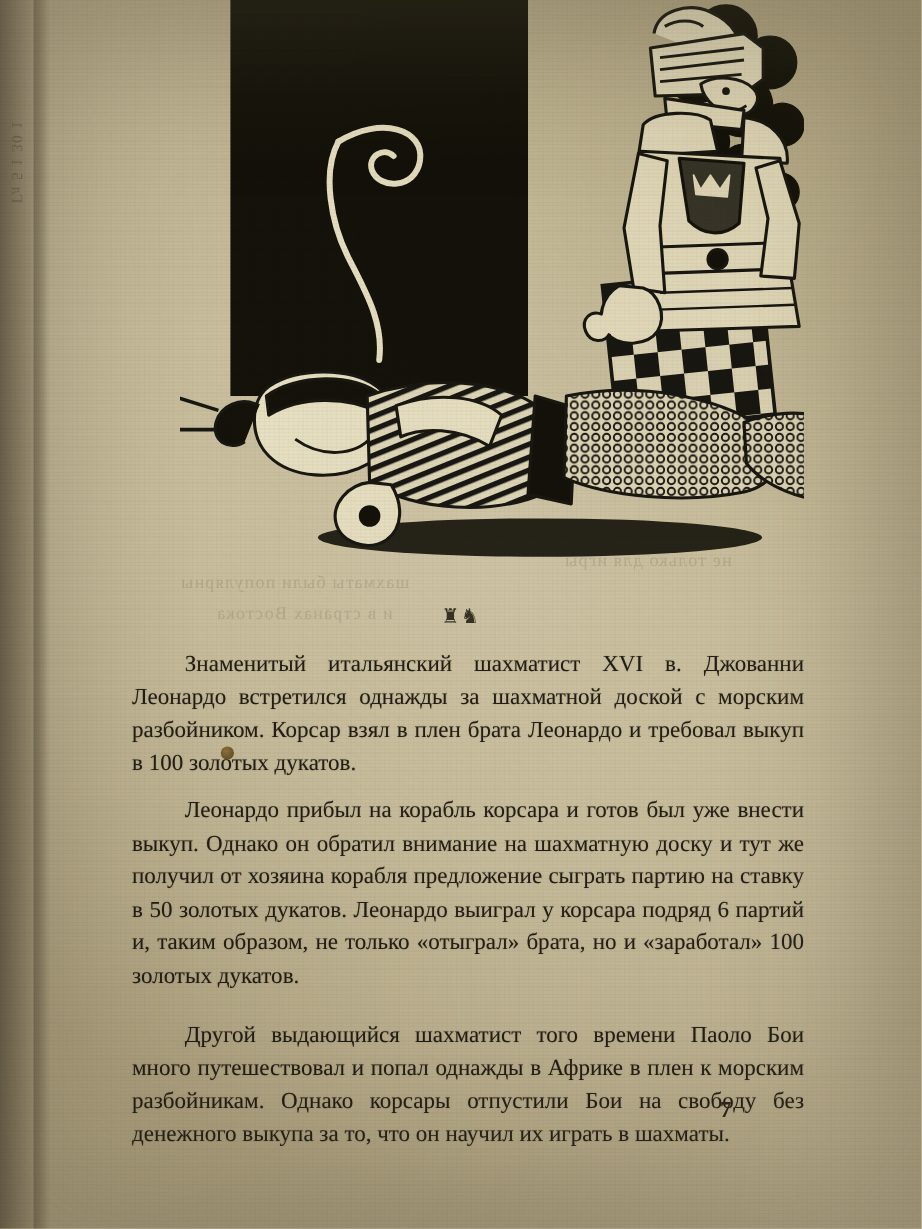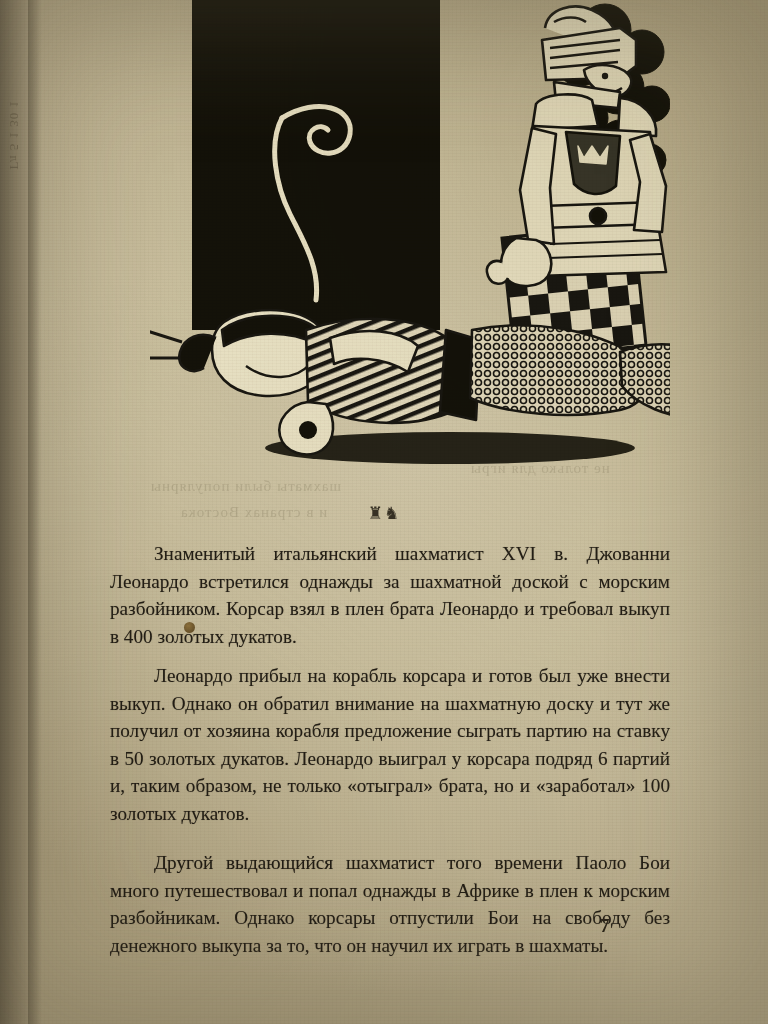--- a/index.html
+++ b/index.html
@@ -269,21 +269,21 @@
 
         <path d="M176 404 C186 420 186 440 172 450 C156 460 134 452 130 436 C126 420 140 404 158 402 Z" fill="#efe8cc"></path>
         <circle cx="158" cy="430" r="9" fill="#141209" stroke="none"></circle>
       </g>
     </svg>
   </div>
 
   <div id="ornament">♜♞</div>
 
   <div id="text-block">
-    <p class="para">Знаменитый итальянский шахматист XVI в. Джованни Леонардо встретился однажды за шахматной доской с морским разбойником. Корсар взял в плен брата Леонардо и требовал выкуп в 400 золотых дукатов.</p>
+    <p class="para">Знаменитый итальянский шахматист XVI в. Джованни Леонардо встретился однажды за шахматной доской с морским разбойником. Корсар взял в плен брата Леонардо и требовал выкуп в 100 золотых дукатов.</p>
     <p class="para">Леонардо прибыл на корабль корсара и готов был уже внести выкуп. Однако он обратил внимание на шахматную доску и тут же получил от хозяина корабля предложение сыграть партию на ставку в 50 золотых дукатов. Леонардо выиграл у корсара подряд 6 партий и, таким образом, не только «отыграл» брата, но и «заработал» 100 золотых дукатов.</p>
     <div id="p-gap"></div>
     <p class="para">Другой выдающийся шахматист того времени Паоло Бои много путешествовал и попал однажды в Африке в плен к морским разбойникам. Однако корсары отпустили Бои на свободу без денежного выкупа за то, что он научил их играть в шахматы.</p>
   </div>
 
   <div id="ink-blot"></div>
 
   <div id="page-number">7</div>
 
   <div id="grain"></div>

